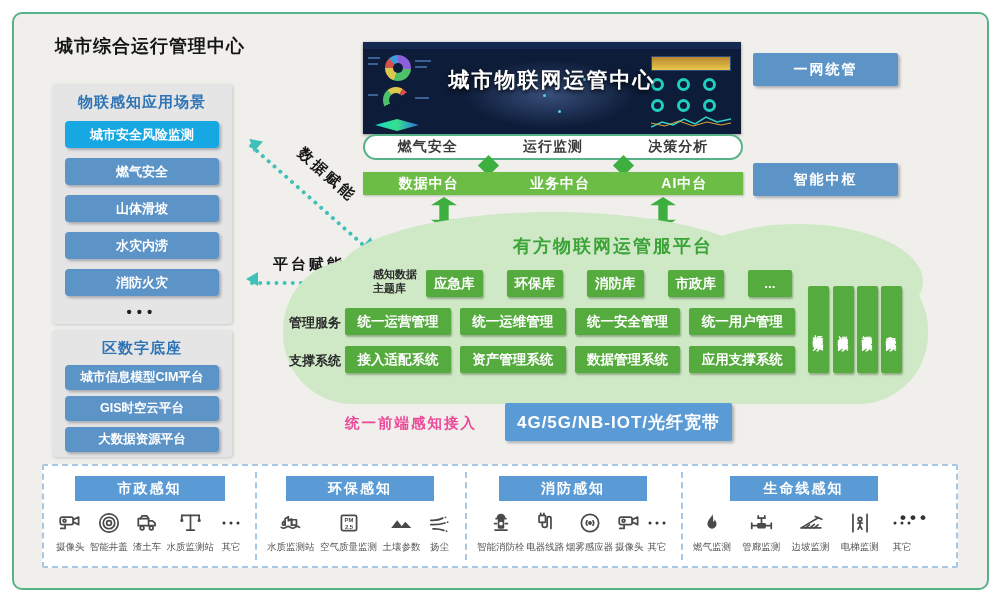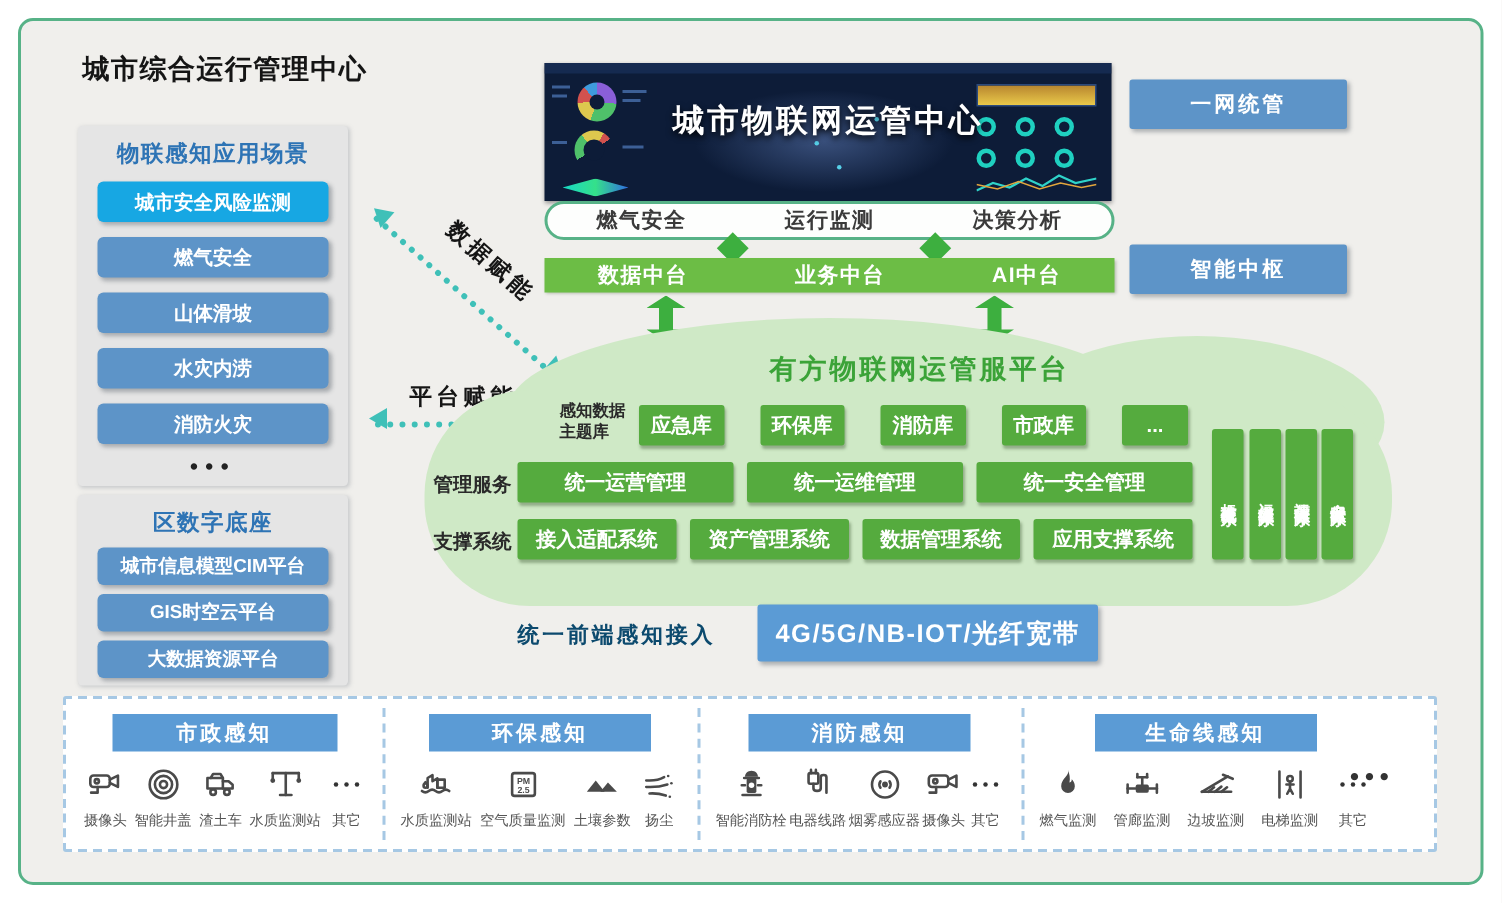--- a/index.html
+++ b/index.html
@@ -49,21 +49,21 @@
   .cloud-bump1 { position:absolute; left:55px; top:0; width:430px; height:125px; border-radius:50%; background:#cfe9c6; }
   .cloud-bump2 { position:absolute; left:390px; top:12px; width:250px; height:115px; border-radius:50%; background:#cfe9c6; }
   .cloud-body { position:absolute; left:0; top:48px; width:645px; height:144px; border-radius:70px; background:#cfe9c6; }
   .cloud-title { position:absolute; left:130px; top:22px; width:400px; text-align:center; color:#3ba338; font-size:18px; font-weight:bold; letter-spacing:2px; }
   .row-label { position:absolute; color:#2a2a2a; font-weight:600; }
   .greenbox { background:#55ab3e; color:#ffffff; font-weight:bold; text-align:center; border-radius:2px; box-shadow:1px 2px 2px rgba(70,100,60,.45); white-space:nowrap; }
   .cloud-row { position:absolute; display:flex; gap:24px; }
   .cloud-row .greenbox { height:27px; line-height:27px; font-size:13.5px; flex:1; }
   .pillar { position:absolute; top:74px; width:21px; height:87px; background:#55ab3e; color:#ffffff; font-size:10.5px; font-weight:bold; writing-mode:vertical-rl; text-orientation:upright; display:flex; align-items:center; justify-content:center; letter-spacing:1px; border-radius:2px; box-shadow:1px 2px 2px rgba(70,100,60,.45); }
 
-  .access-label { left:345px; top:414px; font-size:14.5px; font-weight:bold; color:#0c4a6e; letter-spacing:2px; }
+  .access-label { left:345px; top:414px; font-size:14.5px; font-weight:bold; color:#ec4899; letter-spacing:2px; }
   .access-bar { left:505px; top:403px; width:227px; height:38px; background:#5b9bd5; color:#ffffff; font-size:17px; font-weight:bold; display:flex; align-items:center; justify-content:center; letter-spacing:1px; border-radius:2px; box-shadow:2px 2px 3px rgba(70,80,90,.4); }
 
   .perception { left:42px; top:464px; width:916px; height:104px; background:#ffffff; border:2px dashed #a6c8e4; border-radius:2px; }
   .psep { position:absolute; top:6px; bottom:6px; width:0; border-left:2px dashed #a6c8e4; }
   .pgroup { position:absolute; top:0; height:100%; }
   .pheader { margin:10px auto 0 auto; height:25px; line-height:25px; background:#5b9bd5; color:#ffffff; font-size:14px; font-weight:bold; text-align:center; letter-spacing:2px; }
   .pitems { display:flex; justify-content:space-between; align-items:flex-start; padding:7px 12px 0 12px; }
   .pitem { display:flex; flex-direction:column; align-items:center; }
   .picon { height:30px; display:flex; align-items:center; justify-content:center; }
   .plabel { font-size:9.5px; color:#555; margin-top:3px; white-space:nowrap; }
@@ -181,20 +181,21 @@
       <div class="greenbox">消防库</div>
       <div class="greenbox">市政库</div>
       <div class="greenbox" style="flex:0 0 44px;">...</div>
     </div>
 
     <div class="row-label" style="left:6px;top:102px;font-size:13px;">管理服务</div>
     <div class="cloud-row" style="left:62px;top:96px;width:450px;gap:9px;">
       <div class="greenbox">统一运营管理</div>
       <div class="greenbox">统一运维管理</div>
       <div class="greenbox">统一安全管理</div>
+      <div class="greenbox">统一用户管理</div>
     </div>
 
     <div class="row-label" style="left:6px;top:140px;font-size:13px;">支撑系统</div>
     <div class="cloud-row" style="left:62px;top:134px;width:450px;gap:9px;">
       <div class="greenbox">接入适配系统</div>
       <div class="greenbox">资产管理系统</div>
       <div class="greenbox">数据管理系统</div>
       <div class="greenbox">应用支撑系统</div>
     </div>
 

